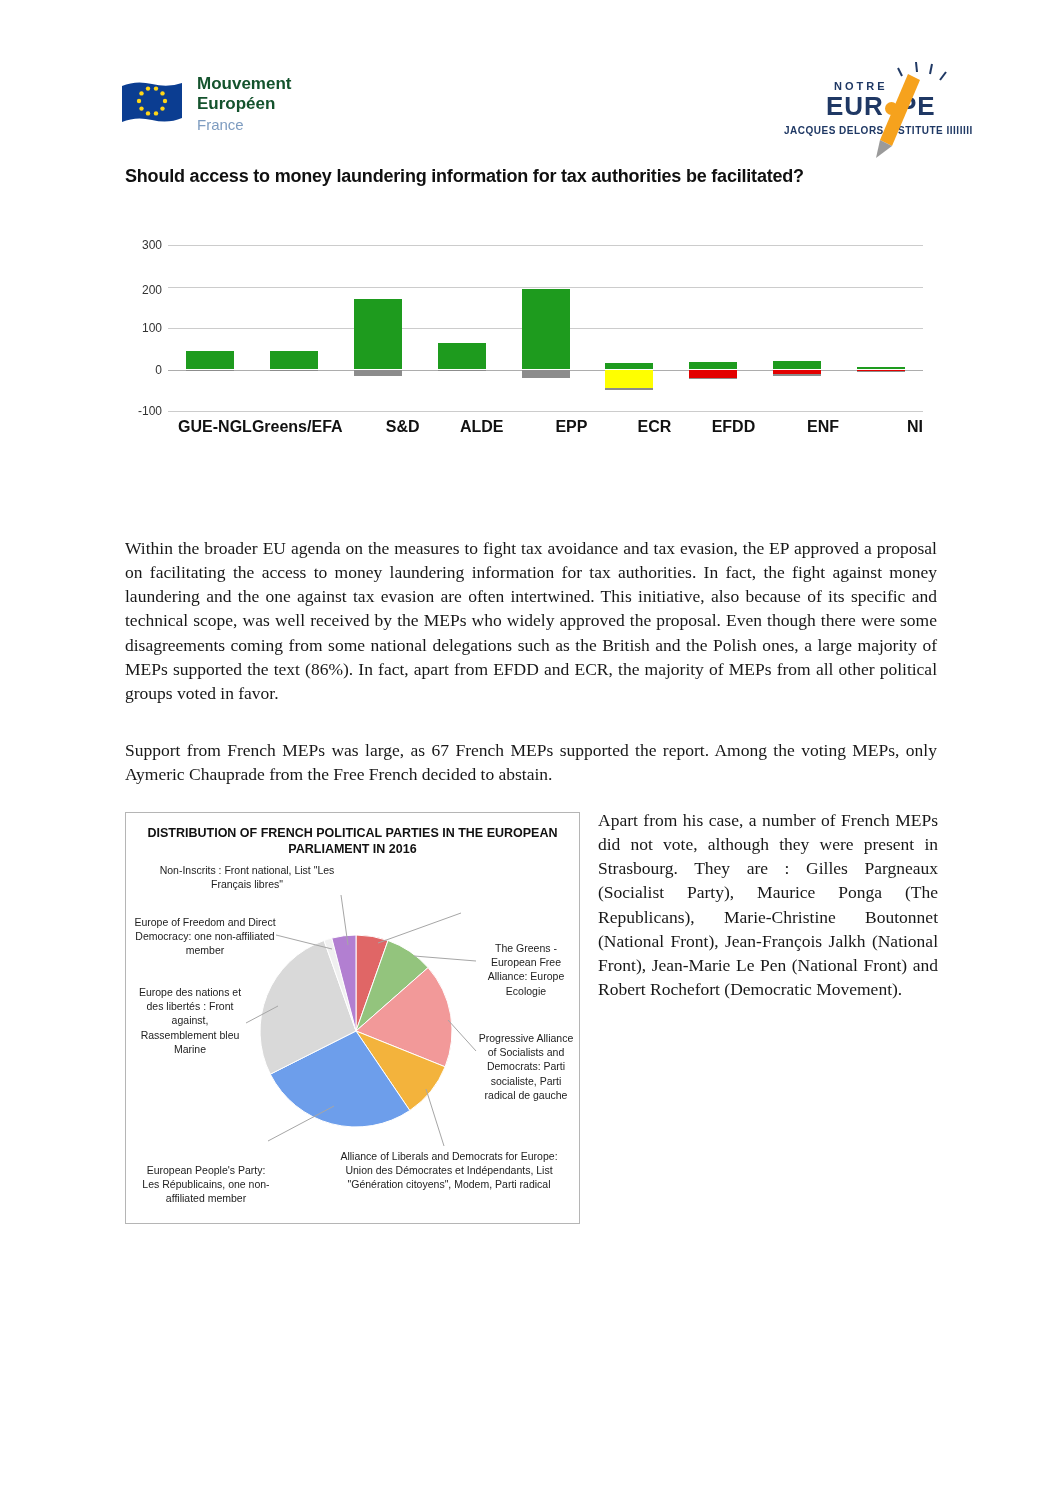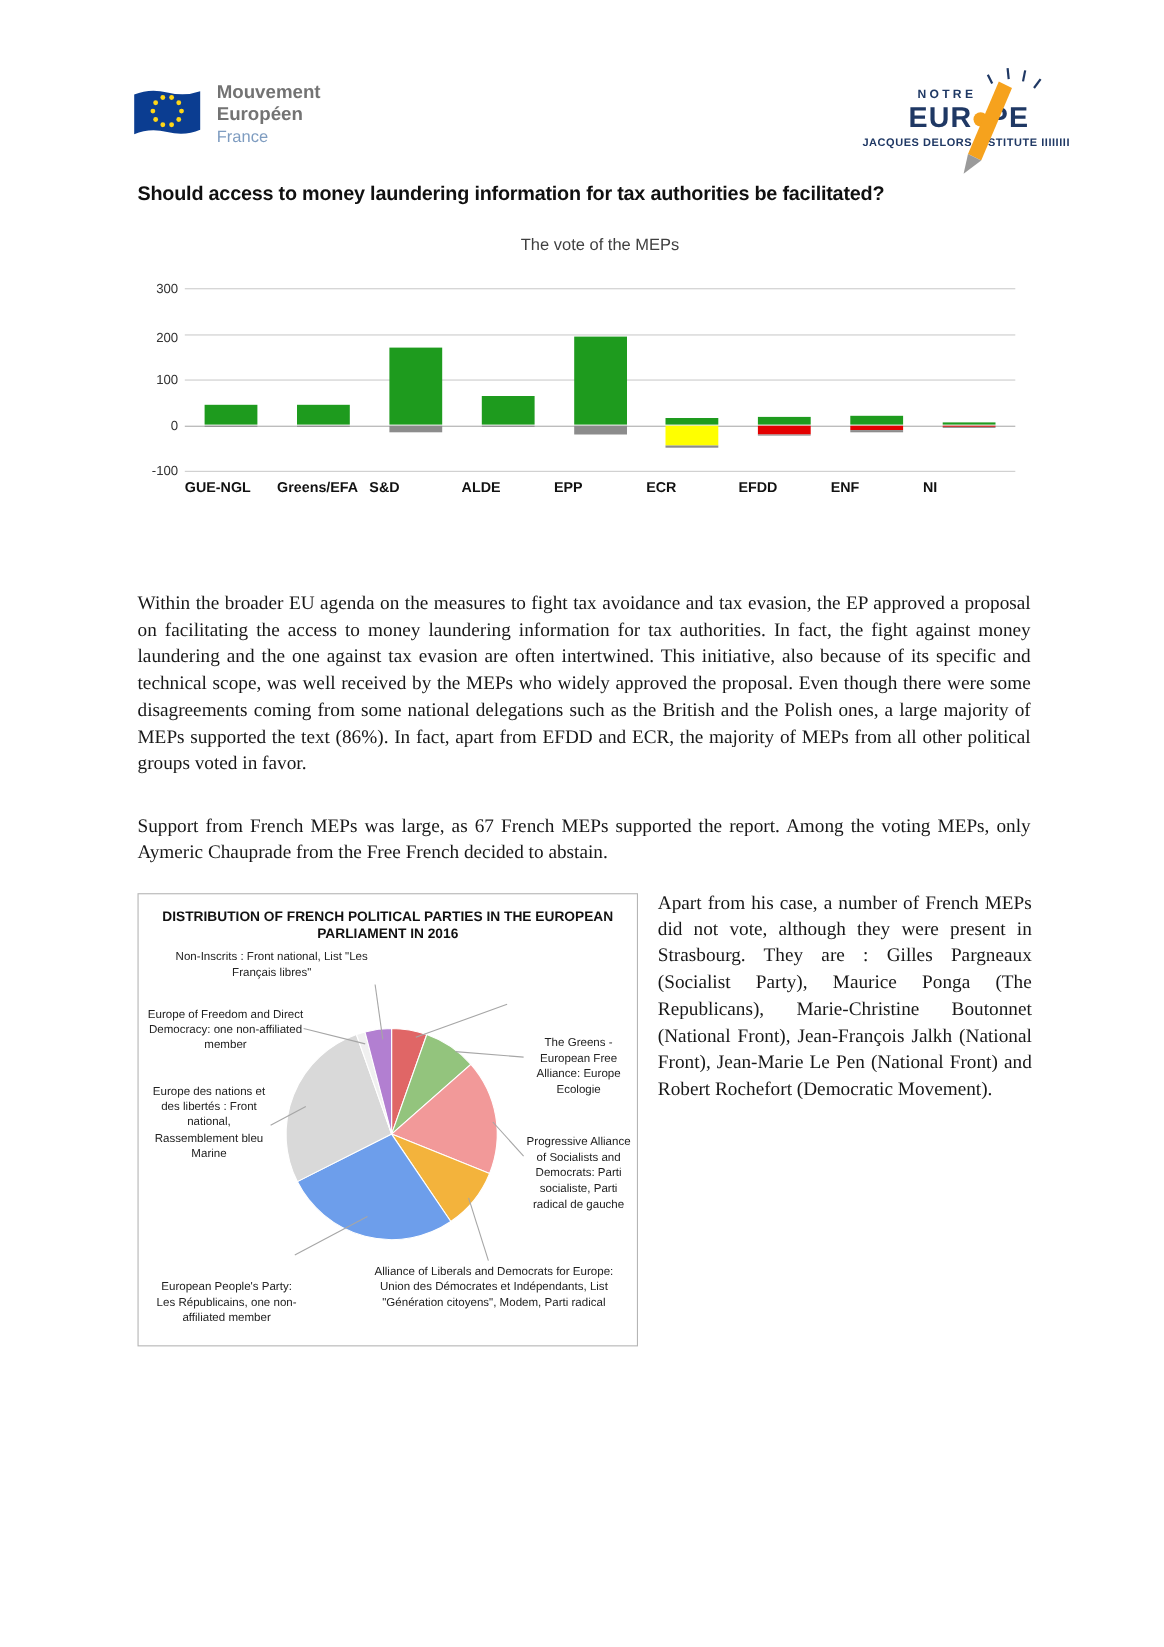--- a/index.html
+++ b/index.html
@@ -6,21 +6,21 @@
   html,body { background:#ffffff; }
   body {
     width:1058px; height:1497px; position:relative; overflow:hidden;
     font-family:"Liberation Serif", serif; color:#1a1a1a;
   }
   .page { position:absolute; inset:0; background:#fff; }
 
   
   .me-logo { position:absolute; left:120px; top:74px; display:flex; gap:13px; align-items:center; }
   .me-text { display:flex; flex-direction:column; }
-  .me-l1 { font-family:"Liberation Sans",sans-serif; font-weight:bold; font-size:17px; color:#737373; line-height:1.18; }
+  .me-l1 { font-family:"Liberation Sans",sans-serif; font-weight:bold; font-size:17px; color:#14532d; line-height:1.18; }
   .me-l3 { font-family:"Liberation Sans",sans-serif; font-size:15px; color:#7e9cc0; margin-top:2px; }
 
   .ne-logo { position:absolute; left:780px; top:66px; width:212px; height:100px; }
   .ne-decor { position:absolute; left:0; top:-6px; z-index:2; pointer-events:none; }
   .ne-l1 { margin-left:54px; margin-top:14px; font-family:"Liberation Sans",sans-serif; font-weight:bold; font-size:11px; letter-spacing:3px; color:#1f3864; }
   .ne-l2 { margin-left:46px; font-family:"Liberation Sans",sans-serif; font-weight:bold; font-size:26px; letter-spacing:1px; color:#1f3864; line-height:1.1; }
   .ne-dot { display:inline-block; width:13px; height:13px; border-radius:50%; background:#f6a21d; margin:0 1px; }
   .ne-l3 { margin-left:4px; margin-top:4px; font-family:"Liberation Sans",sans-serif; font-weight:bold; font-size:10px; letter-spacing:0.5px; color:#1f3864; white-space:nowrap; }
 
   
@@ -33,22 +33,22 @@
   
   .barchart { position:absolute; left:118px; top:214px; width:820px; }
   .chart-title { margin-left:50px; width:755px; text-align:center;
     font-family:"Liberation Sans",sans-serif; font-size:15px; color:#3f3f3f; }
   .barplot-area { position:relative; margin-left:50px; margin-top:31px; width:755px; height:166px; }
   .gridline { position:absolute; left:0; right:0; height:1px; background:#cccccc; }
   .gridline.zero { background:#adadad; }
   .ytick { position:absolute; left:-46px; width:40px; text-align:right; transform:translateY(-50%);
     font-family:"Liberation Sans",sans-serif; font-size:12px; color:#333; }
   .bar { position:absolute; }
-  .xtick { position:absolute; text-align:left; font-family:"Liberation Sans",sans-serif;
-    font-weight:bold; font-size:13px; color:#111; }
+  .xtick { position:absolute; text-align:right; font-family:"Liberation Sans",sans-serif;
+    font-weight:bold; font-size:16px; color:#111; }
   .bar-legend { margin:52px auto 0; width:max-content; border:1px solid #8c8c8c; background:#fff;
     padding:4px 12px; display:flex; gap:16px; align-items:center;
     font-family:"Liberation Sans",sans-serif; font-size:12px; color:#111; }
   .lg-item { display:inline-flex; align-items:center; }
   .sw { display:inline-block; width:13px; height:9px; margin-right:5px; border:1px solid rgba(0,0,0,.25); }
 
   
   .body-text { position:absolute; font-size:17.5px; line-height:1.38; text-align:justify; color:#181818; }
   .p1 { left:125px; top:536px; width:812px; }
   .p2 { left:125px; top:738px; width:812px; }
@@ -110,21 +110,20 @@
       <polygon points="100,80 112,86 96,98" fill="#9a9a9a"></polygon>
     </svg>
     <div class="ne-l1">NOTRE</div>
     <div class="ne-l2"><span>EUR</span><span class="ne-dot"></span><span>PE</span></div>
     <div class="ne-l3">JACQUES DELORS INSTITUTE IIIIIIII</div>
   </div>
 
   <h1 class="doc-title">Should access to money laundering information for tax authorities be facilitated?</h1>
 
   <section class="barchart">
-    <div class="chart-title">The vote of the MEPs</div>
     <div class="barplot-area" id="barplot">
         <div class="gridline" style="top: 0px;"></div>
         <div class="ytick" style="top: 0px;">300</div>
         <div class="gridline" style="top: 41.5px;"></div>
         <div class="ytick" style="top: 45px;">200</div>
         <div class="gridline" style="top: 83px;"></div>
         <div class="ytick" style="top: 83px;">100</div>
         <div class="gridline zero" style="top: 124.5px;"></div>
         <div class="ytick" style="top: 124.5px;">0</div>
         <div class="gridline" style="top: 166px;"></div>
@@ -188,19 +187,19 @@
         <line x1="142" y1="328" x2="208" y2="293"></line>
         <line x1="120" y1="210" x2="152" y2="193"></line>
         <line x1="150" y1="122" x2="206" y2="136"></line>
       </g>
     </svg>
     <div class="plabel pl-ni">Non-Inscrits : Front national, List "Les Français libres"</div>
     <div class="plabel pl-greens">The Greens - European Free Alliance: Europe Ecologie</div>
     <div class="plabel pl-alde">Alliance of Liberals and Democrats for Europe: Union des Démocrates et Indépendants, List "Génération citoyens", Modem, Parti radical</div>
     <div class="plabel pl-sd">Progressive Alliance of Socialists and Democrats: Parti socialiste, Parti radical de gauche</div>
     <div class="plabel pl-epp">European People's Party: Les Républicains, one non-affiliated member</div>
-    <div class="plabel pl-enf">Europe des nations et des libertés : Front national, Rassemblement bleu Marine</div>
+    <div class="plabel pl-enf">Europe des nations et des libertés : Front against, Rassemblement bleu Marine</div>
     <div class="plabel pl-efdd">Europe of Freedom and Direct Democracy: one non-affiliated member</div>
   </section>
 
   <p class="body-text side">Apart from his case, a number of French MEPs did not vote, although they were present in Strasbourg. They are : Gilles Pargneaux (Socialist Party), Maurice Ponga (The Republicans), Marie-Christine Boutonnet (National Front), Jean-François Jalkh (National Front), Jean-Marie Le Pen (National Front) and Robert Rochefort (Democratic Movement).</p>
 
 </div>
 
 </body></html>

